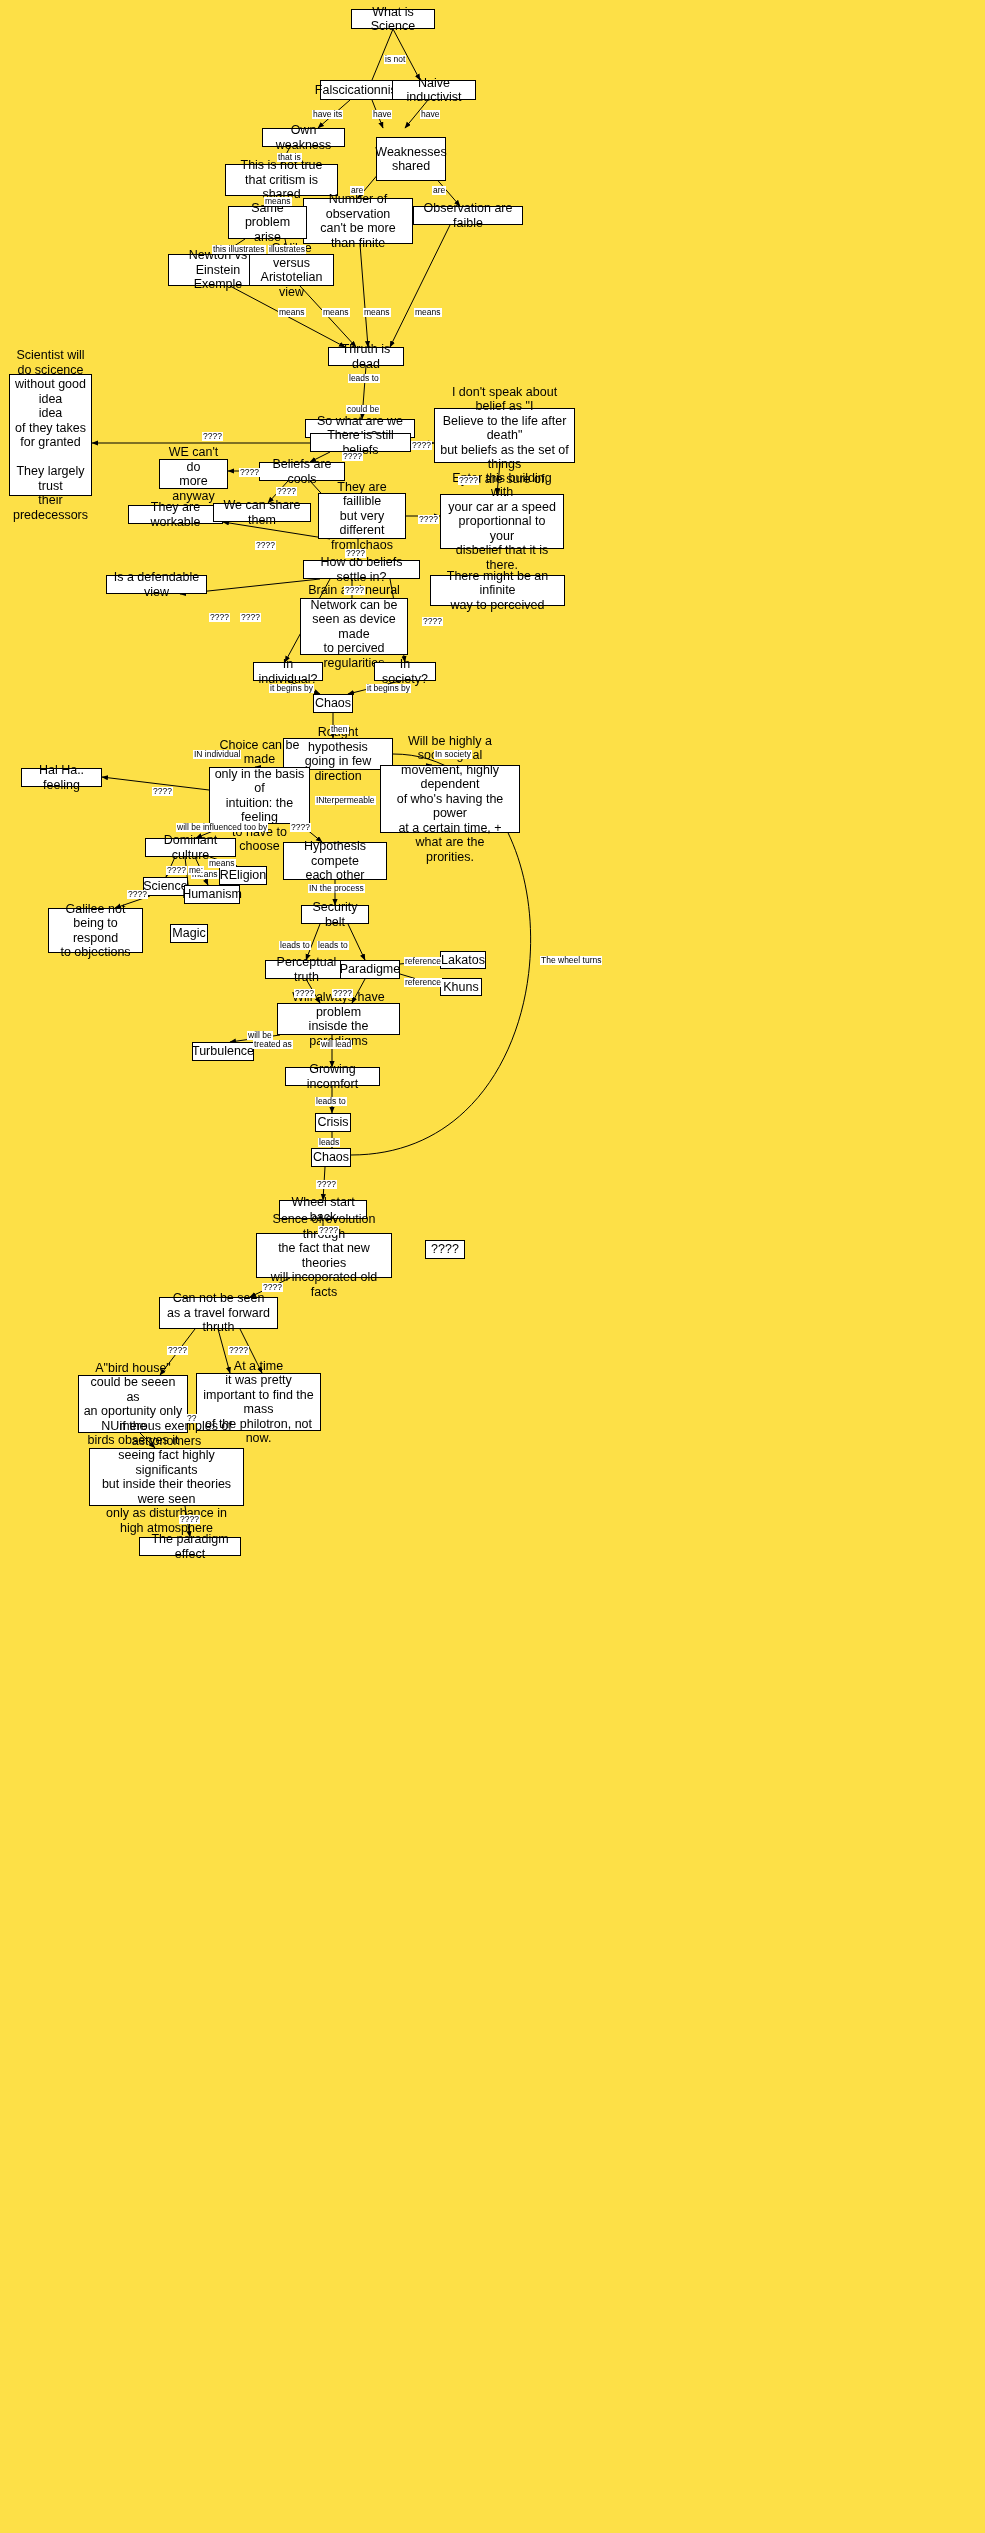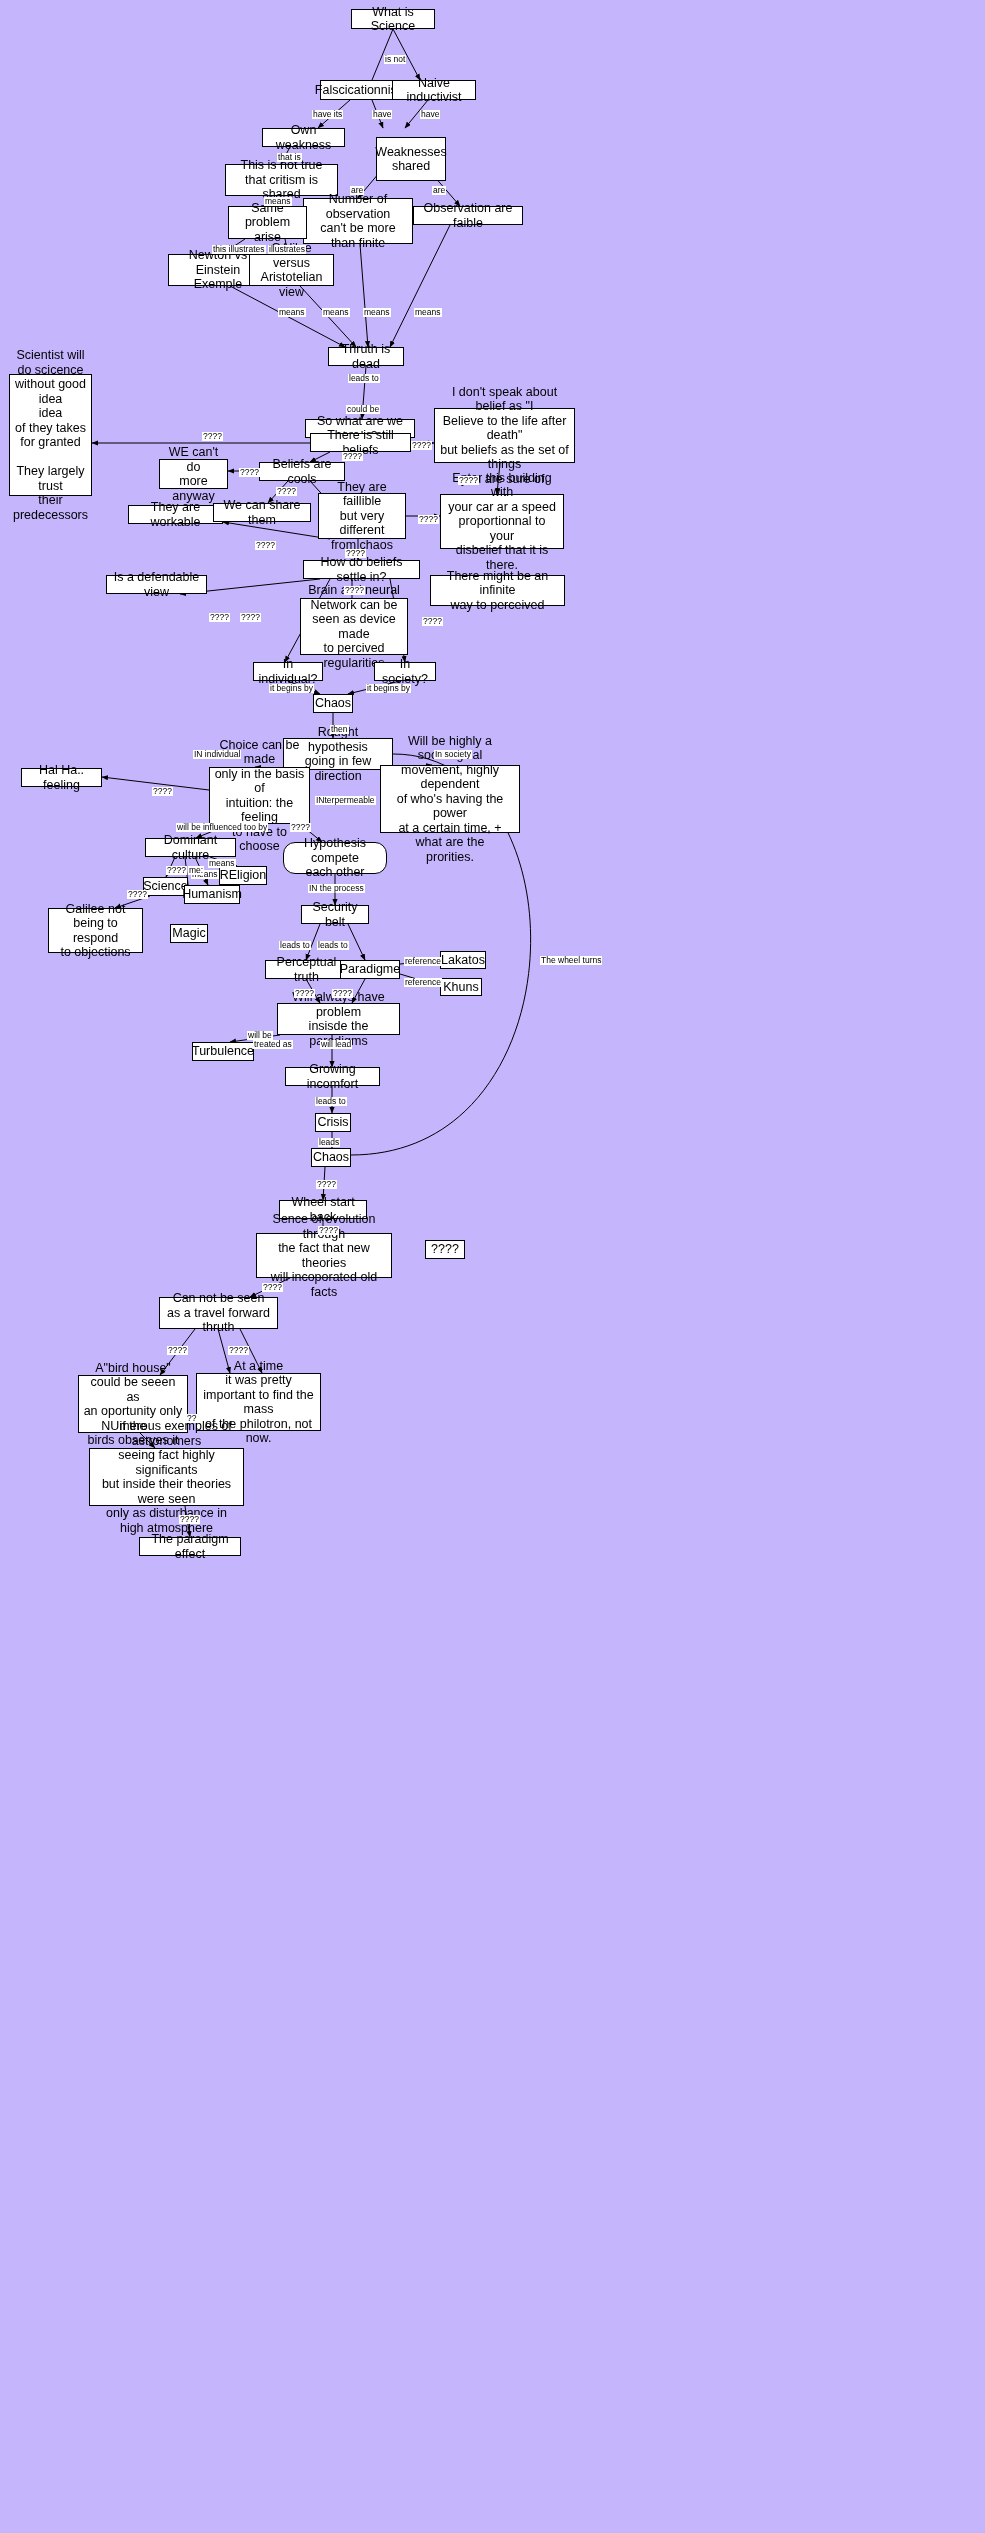--- a/index.html
+++ b/index.html
@@ -5,21 +5,21 @@
 <style>
   html, body {
     margin: 0;
     padding: 0;
     background: #ffffff;
   }
   #canvas {
     position: relative;
     width: 985px;
     height: 2533px;
-    background: #c4b5fd;
+    background: #fde047;
     font-family: "Liberation Sans", sans-serif;
     overflow: hidden;
   }
   #edge-layer {
     position: absolute;
     left: 0;
     top: 0;
     width: 985px;
     height: 2533px;
     pointer-events: none;
@@ -197,21 +197,21 @@
       <div class="node" style="left: 209px; top: 767px; width: 101px; height: 57px;">Choice can be made
 only in the basis of
 intuition: the feeling
 to have to choose</div>
       <div class="node" style="left: 380px; top: 765px; width: 140px; height: 68px;">Will be highly a sociological
 movement, highly dependent
 of who's having the power
 at a certain time, + what are the
 prorities.</div>
       <div class="node" style="left: 145px; top: 838px; width: 91px; height: 19px;">Dominant culture</div>
-      <div class="node" style="left: 283px; top: 842px; width: 104px; height: 32px; border-radius: 12px;">Hypothesis compete
+      <div class="node" style="left: 283px; top: 842px; width: 104px; height: 38px;">Hypothesis compete
 each other</div>
       <div class="node" style="left: 219px; top: 866px; width: 48px; height: 19px;">REligion</div>
       <div class="node" style="left: 143px; top: 877px; width: 45px; height: 19px;">Science</div>
       <div class="node" style="left: 184px; top: 885px; width: 56px; height: 19px;">Humanism</div>
       <div class="node" style="left: 170px; top: 893px; width: 38px; height: 19px; margin-top: 31px;">Magic</div>
       <div class="node" style="left: 48px; top: 908px; width: 95px; height: 45px;">Galilee not
 being to respond
 to objections</div>
       <div class="node" style="left: 301px; top: 905px; width: 68px; height: 19px;">Security belt</div>
       <div class="node" style="left: 265px; top: 960px; width: 83px; height: 19px;">Perceptual truth</div>

